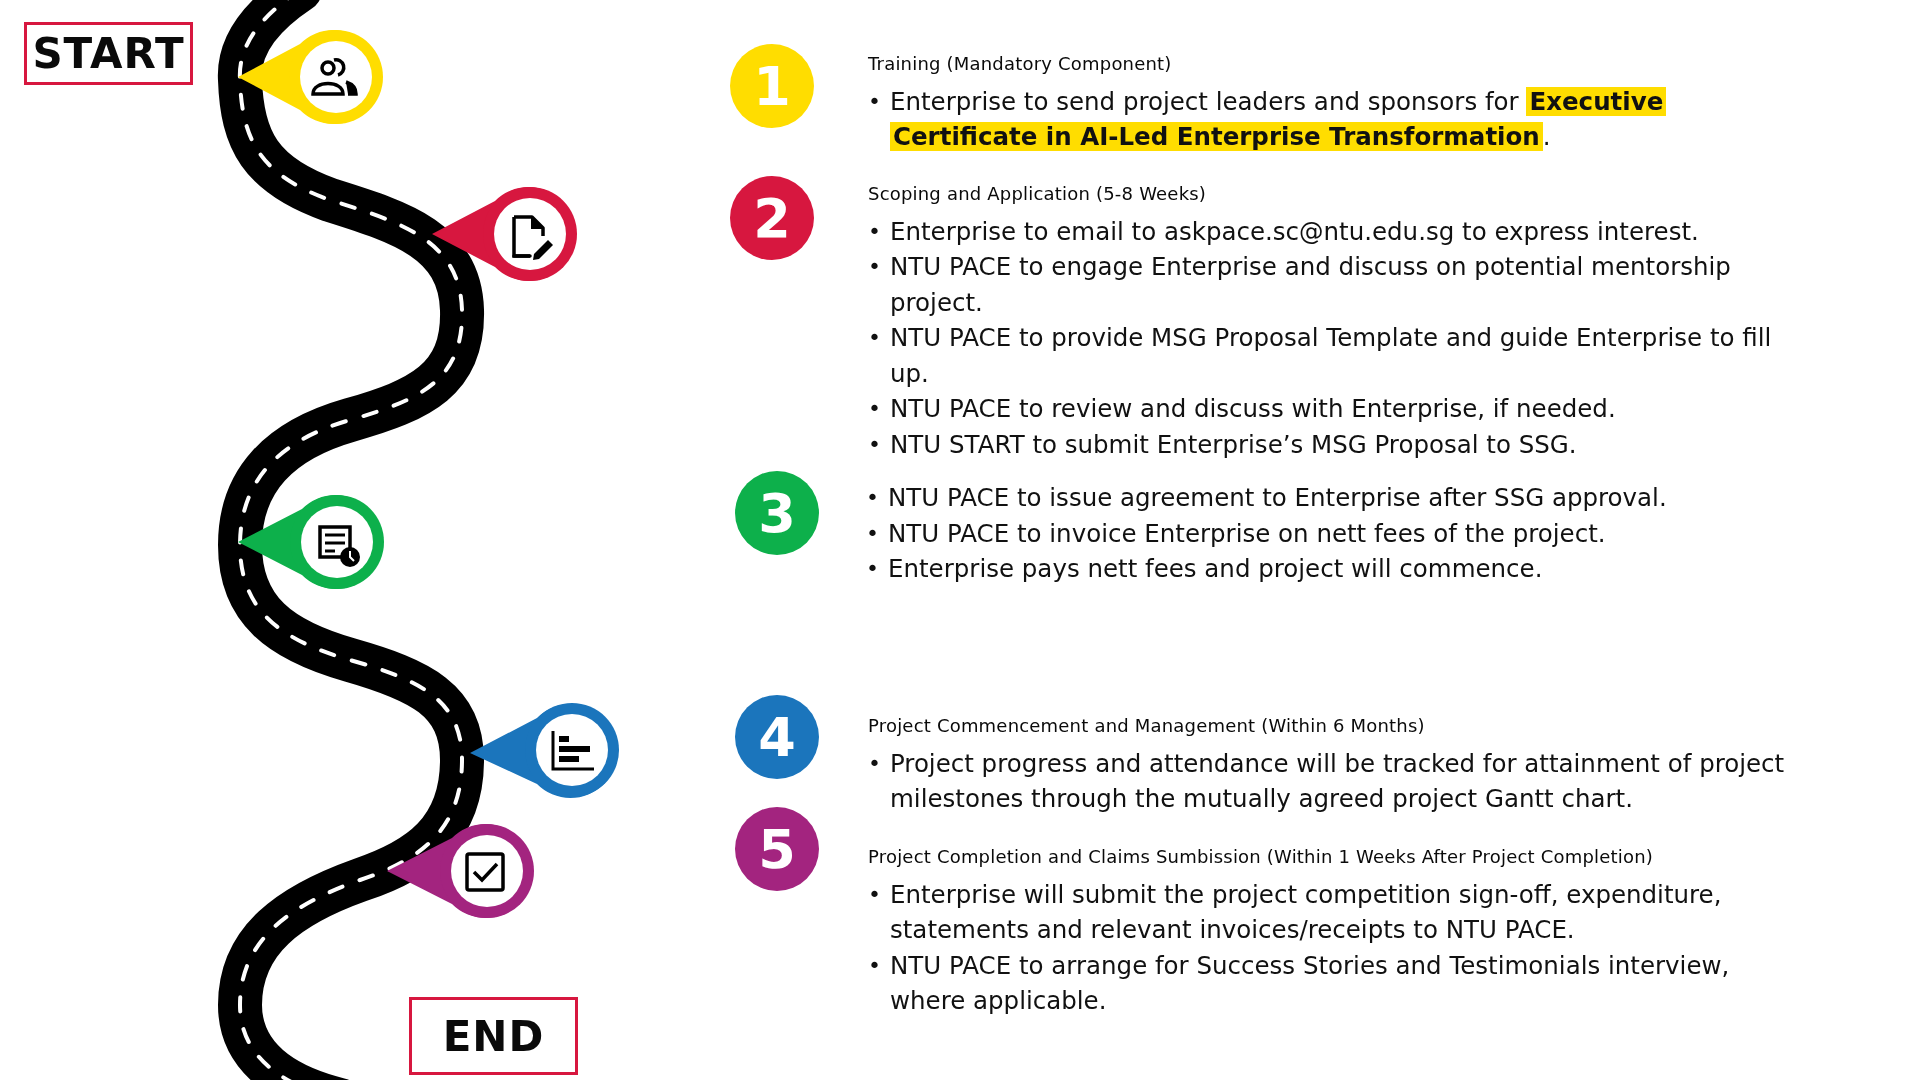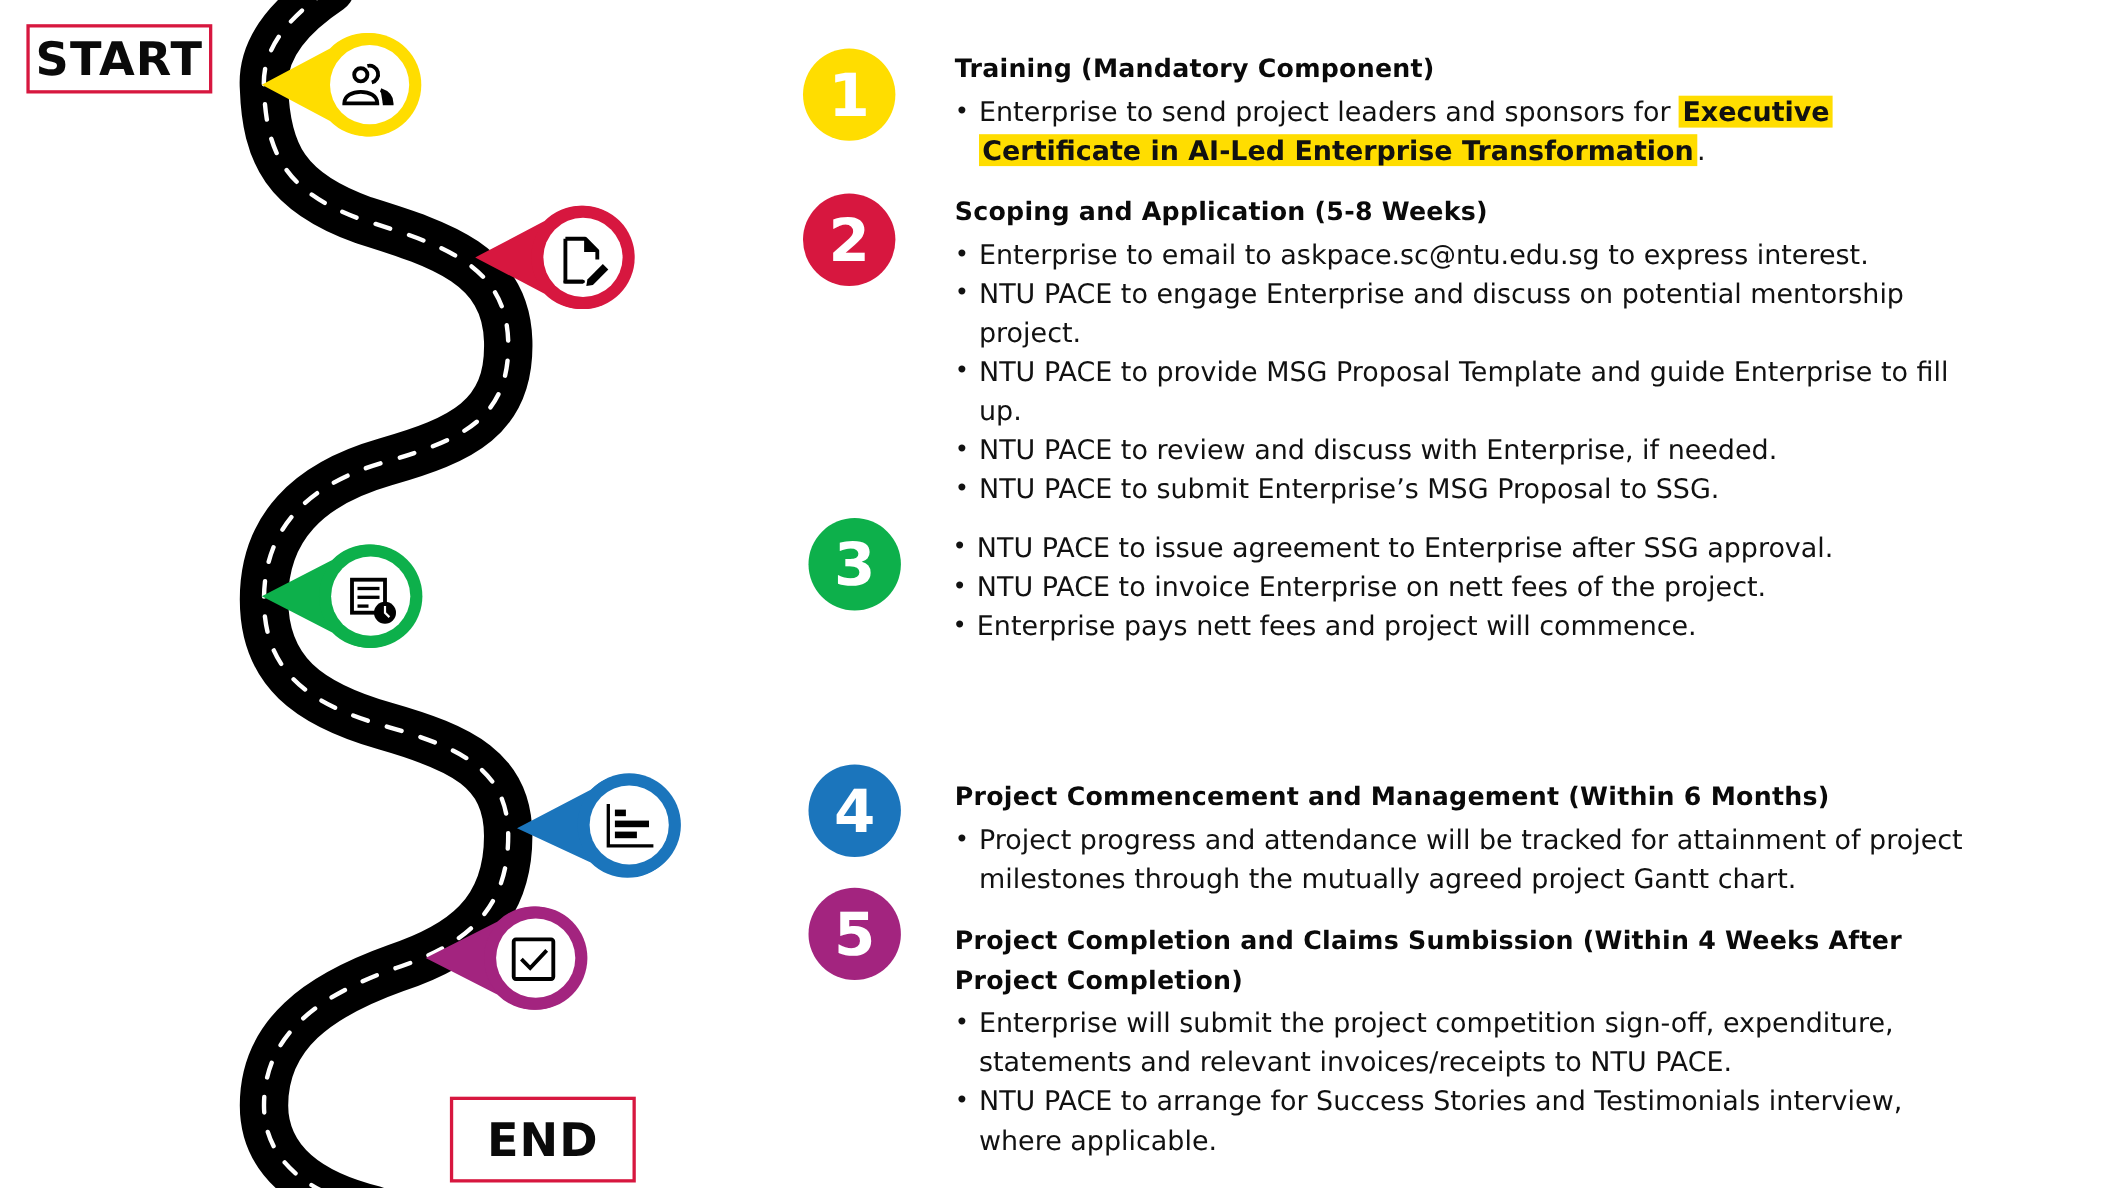--- a/index.html
+++ b/index.html
@@ -16,21 +16,21 @@
   #start-box { left:24px; top:22px; width:169px; height:63px; }
   #end-box { left:409px; top:997px; width:169px; height:78px; }
   svg.roadmap { position:absolute; left:0; top:0; }
   .step-circle {
     position:absolute; width:84px; height:84px; border-radius:50%;
     display:flex; align-items:center; justify-content:center;
     color:#fff; font-family:"DejaVu Sans", sans-serif; font-weight:bold; font-size:54px;
   }
   .section { position:absolute; left:868px; width:930px; }
   .sec-title {
-    font-family:"DejaVu Sans", sans-serif; font-weight:bold; font-size:23px;
+    font-family:"DejaVu Sans", sans-serif; font-weight:normal; font-size:18px;
     line-height:35.5px; color:#0a0a0a; letter-spacing:0.2px;
   }
   .bullets { list-style:none; margin:2px 0 0 0; padding:0; }
   .bullets li {
     position:relative; padding-left:22px;
     font-family:"DejaVu Sans", sans-serif; font-size:24.5px; line-height:35.5px; color:#111;
   }
   .bullets li::before {
     content:"\2022"; position:absolute; left:0; top:0; font-size:22px;
   }
@@ -127,38 +127,38 @@
   </ul>
 </div>
 
 <div class="section" style="top:176px;">
   <div class="sec-title">Scoping and Application (5-8 Weeks)</div>
   <ul class="bullets">
     <li>Enterprise to email to askpace.sc@ntu.edu.sg to express interest.</li>
     <li>NTU PACE to engage Enterprise and discuss on potential mentorship project.</li>
     <li>NTU PACE to provide MSG Proposal Template and guide Enterprise to fill up.</li>
     <li>NTU PACE to review and discuss with Enterprise, if needed.</li>
-    <li>NTU PACE to submit Enterprise’s MSG Proposal to SSG.</li>
+    <li>NTU START to submit Enterprise’s MSG Proposal to SSG.</li>
   </ul>
 </div>
 
 <div class="section" style="top:478px; left:866px;">
   <ul class="bullets">
     <li>NTU PACE to issue agreement to Enterprise after SSG approval.</li>
     <li>NTU PACE to invoice Enterprise on nett fees of the project.</li>
     <li>Enterprise pays nett fees and project will commence.</li>
   </ul>
 </div>
 
 <div class="section" style="top:708px;">
   <div class="sec-title">Project Commencement and Management (Within 6 Months)</div>
   <ul class="bullets">
     <li>Project progress and attendance will be tracked for attainment of project milestones through the mutually agreed project Gantt chart.</li>
   </ul>
 </div>
 
 <div class="section" style="top:839px;">
-  <div class="sec-title">Project Completion and Claims Sumbission (Within 4 Weeks After Project Completion)</div>
+  <div class="sec-title">Project Completion and Claims Sumbission (Within 1 Weeks After Project Completion)</div>
   <ul class="bullets">
     <li>Enterprise will submit the project competition sign-off, expenditure, statements and relevant invoices/receipts to NTU PACE.</li>
     <li>NTU PACE to arrange for Success Stories and Testimonials interview, where applicable.</li>
   </ul>
 </div>
 
 </body></html>

